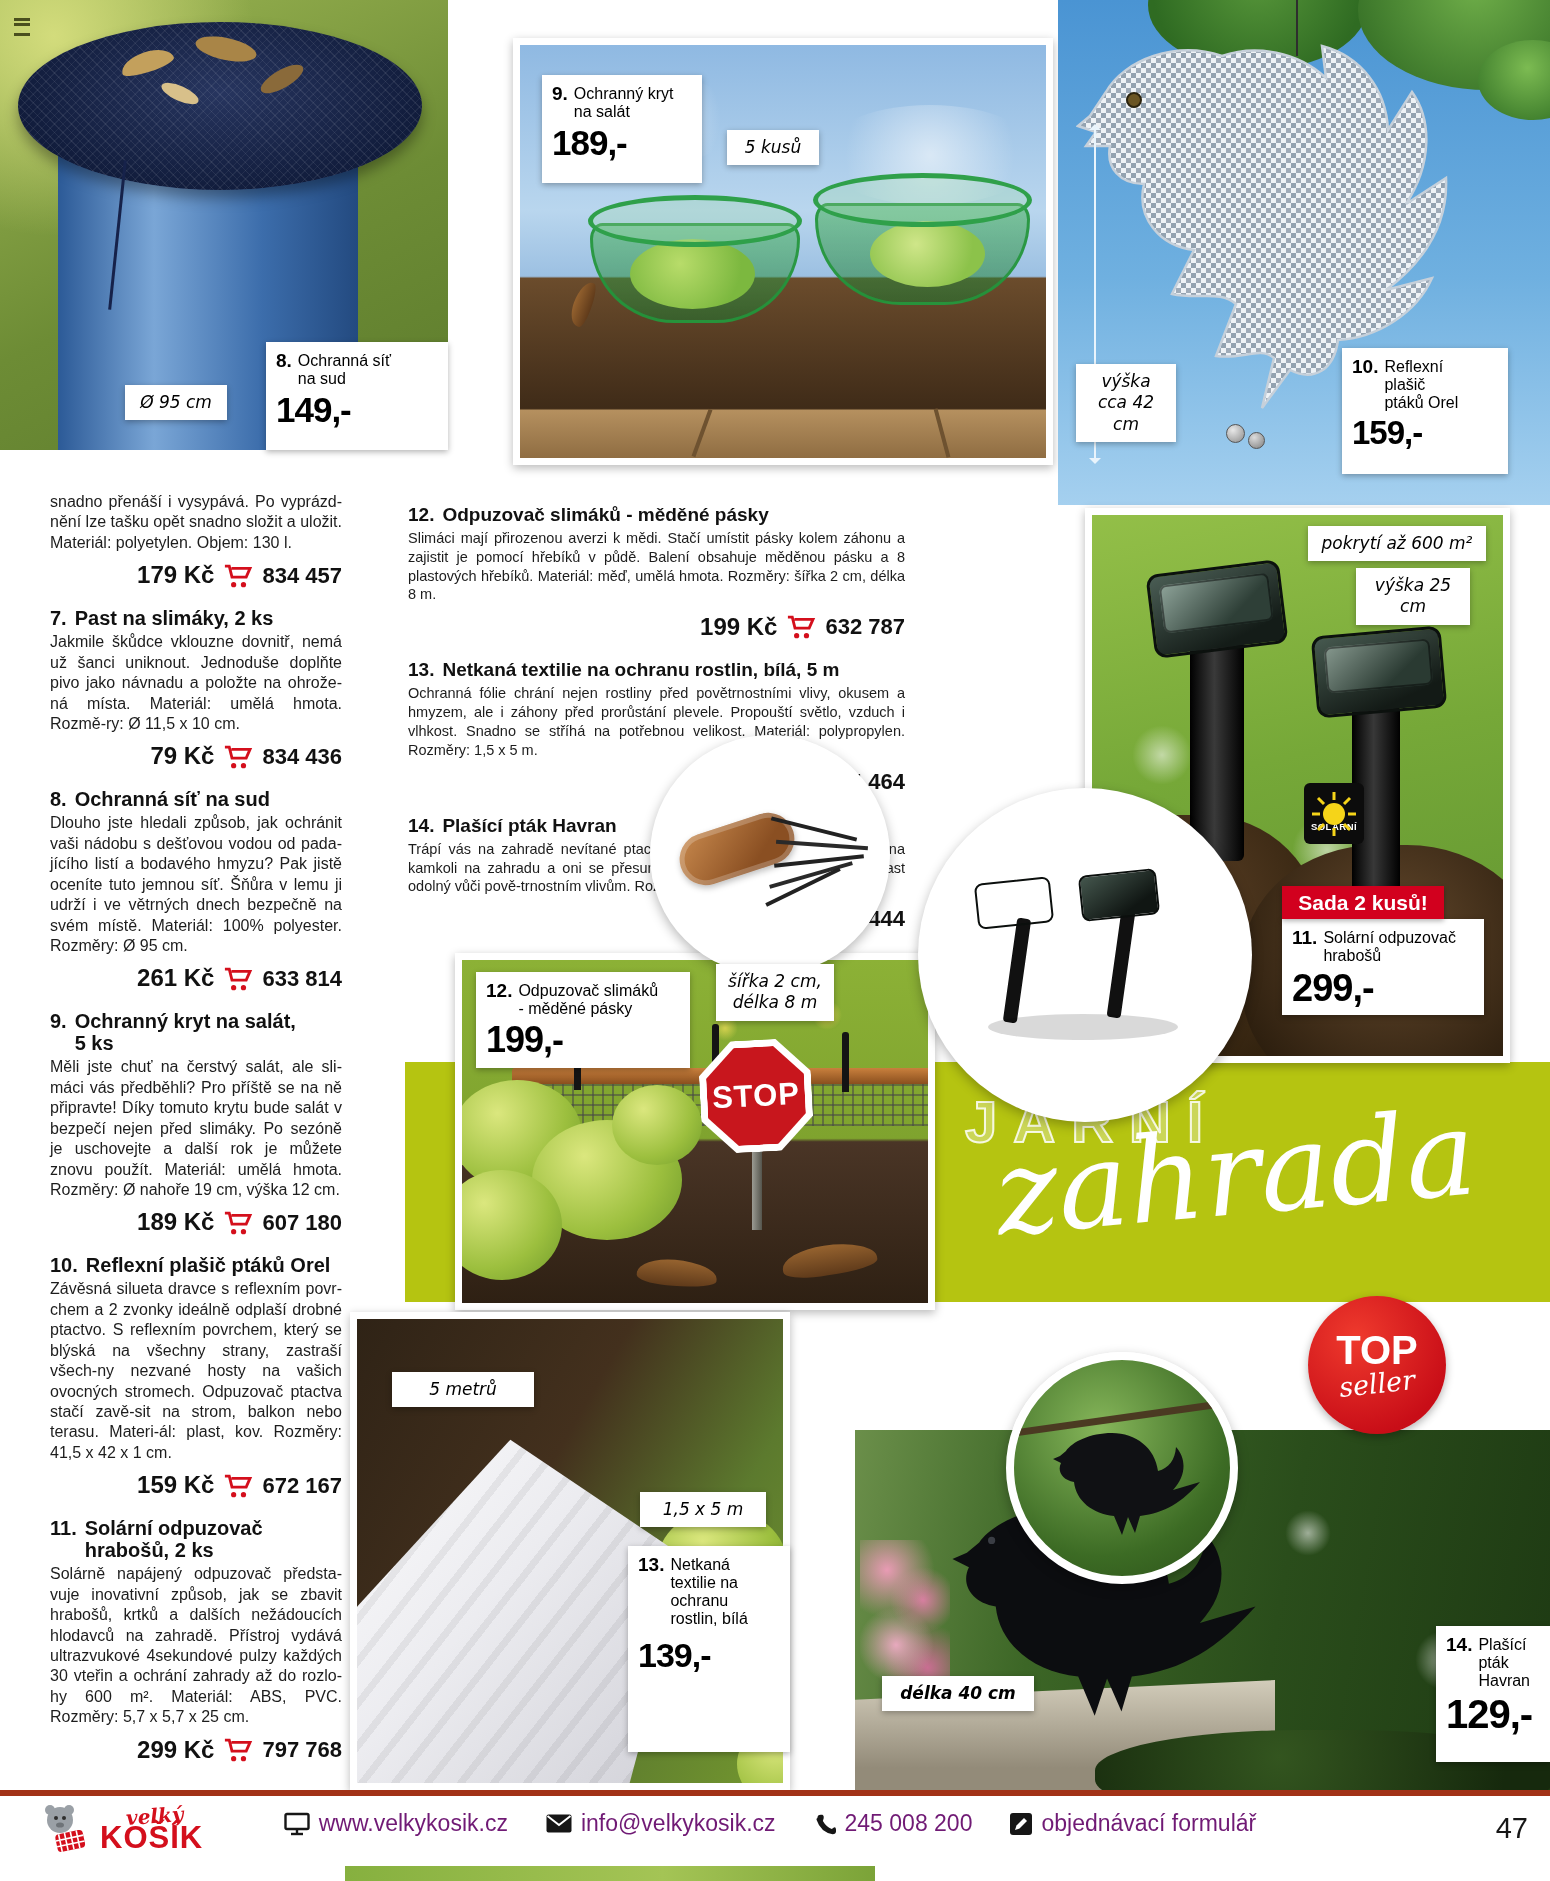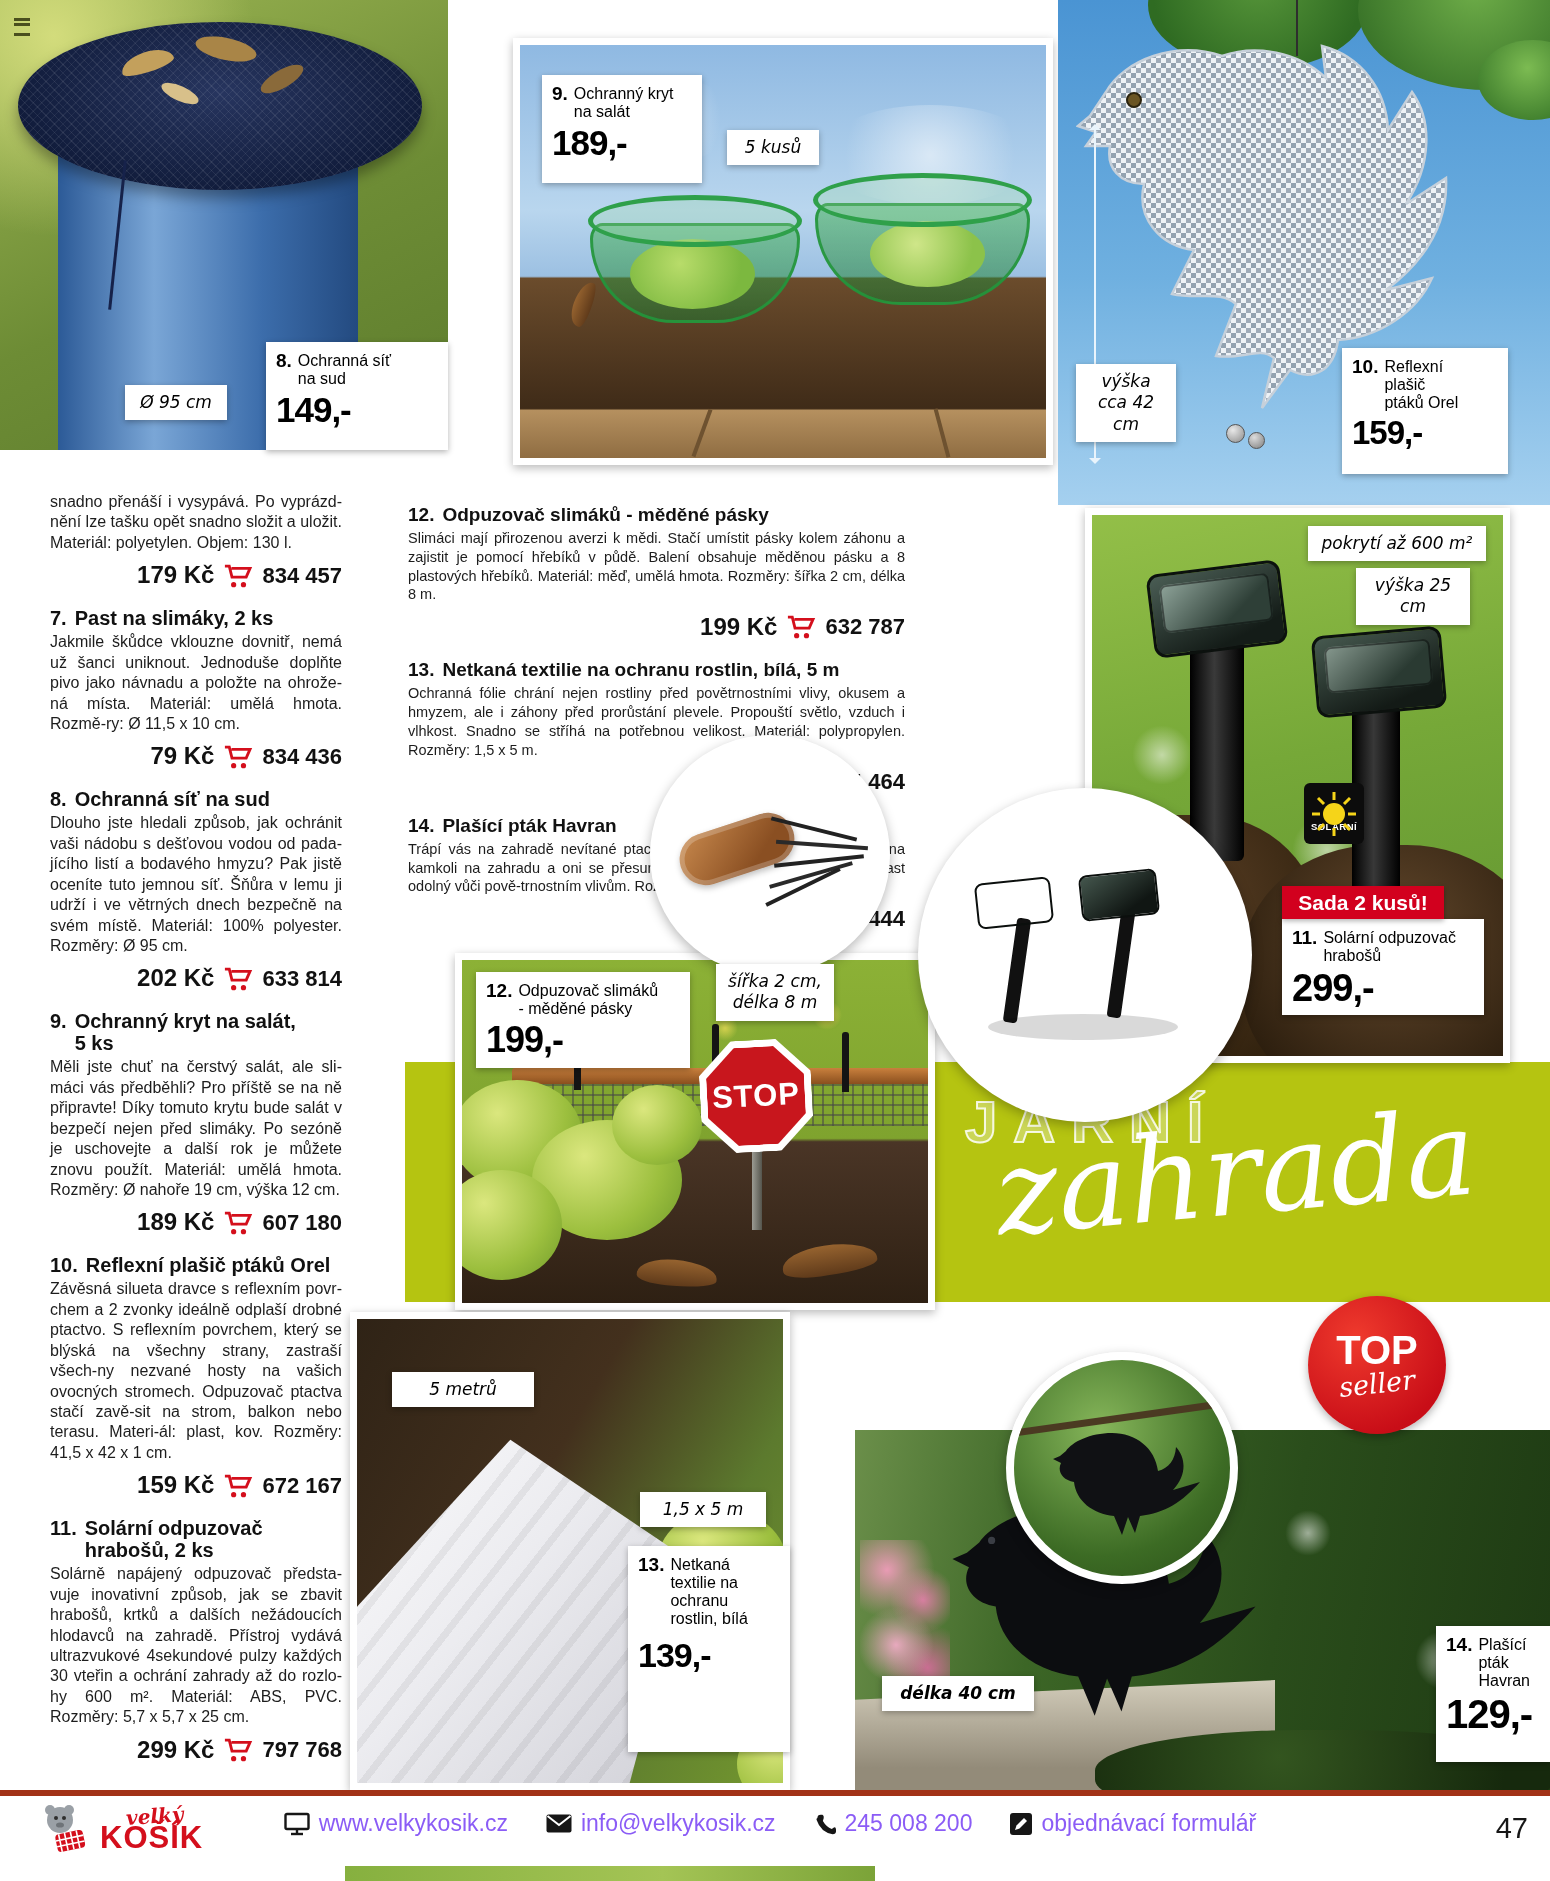--- a/index.html
+++ b/index.html
@@ -47,21 +47,21 @@
      display:flex;flex-direction:column;align-items:center;justify-content:center;z-index:25;}
   #topseller .l1{color:#fff;font-weight:bold;font-size:40px;line-height:.9;}
   #topseller .l2{color:#fff;font-family:"DejaVu Serif",serif;font-style:italic;font-size:27px;transform:rotate(-6deg);}
 
   .circle-inset{position:absolute;border-radius:50%;background:#fff;box-shadow:0 4px 12px rgba(0,0,0,.28);z-index:20;overflow:hidden;}
 
   
   #footer-line{position:absolute;left:0;top:1790px;width:1550px;height:6px;background:#a23217;z-index:40;}
   #footer{position:absolute;left:0;top:1796px;width:1550px;height:85px;background:#fff;z-index:39;}
   #footer-center{position:absolute;left:230px;top:14px;width:1080px;display:flex;justify-content:center;align-items:center;gap:38px;}
-  .fitem{display:flex;align-items:center;gap:9px;font-size:23px;color:#8b5cf6;justify-content:center;}
+  .fitem{display:flex;align-items:center;gap:9px;font-size:23px;color:#701a75;justify-content:center;}
   #page-num{position:absolute;right:22px;top:16px;font-size:29px;color:#161616;}
   #logo{position:absolute;left:40px;top:6px;display:flex;align-items:flex-end;}
   #logo .ltxt{position:relative;margin-left:4px;}
   #logo .lsmall{position:absolute;left:26px;top:-16px;color:#d40f1c;font-family:"DejaVu Serif",serif;
      font-style:italic;font-weight:bold;font-size:20px;transform:rotate(-4deg);}
   #logo .lbig{color:#d40f1c;font-weight:bold;font-size:31px;letter-spacing:1px;}
 
   #bottom-strip{position:absolute;left:345px;top:1866px;width:530px;height:15px;
      background:linear-gradient(90deg,#86b03f,#a4c455 60%,#7ba338);z-index:41;}
 
@@ -238,21 +238,21 @@
         </svg>
       <span class="code">834 436</span>
     </div>
 
     <div class="prod-title">
       <span class="n">8.</span>
         <span class="t">Ochranná síť na sud</span>
     </div>
     <div class="desc">Dlouho jste hledali způsob, jak ochránit vaši nádobu s dešťovou vodou od pada-jícího listí a bodavého hmyzu? Pak jistě oceníte tuto jemnou síť. Šňůra v lemu ji udrží i ve větrných dnech bezpečně na svém místě. Materiál: 100% polyester. Rozměry: Ø 95 cm.</div>
     <div class="price-row">
-      <span class="price">202 Kč</span>
+      <span class="price">261 Kč</span>
       <svg class="cart" viewBox="0 0 26 22">
           <path d="M1 2 h4 l2.5 10 h13 l3.5 -8 H7" fill="none" stroke="#d40f1c" stroke-width="2.6"></path>
           <circle cx="9" cy="19" r="2.4" fill="#d40f1c"></circle>
           <circle cx="18" cy="19" r="2.4" fill="#d40f1c"></circle>
         </svg>
       <span class="code">633 814</span>
     </div>
 
     <div class="prod-title">
       <span class="n">9.</span>

